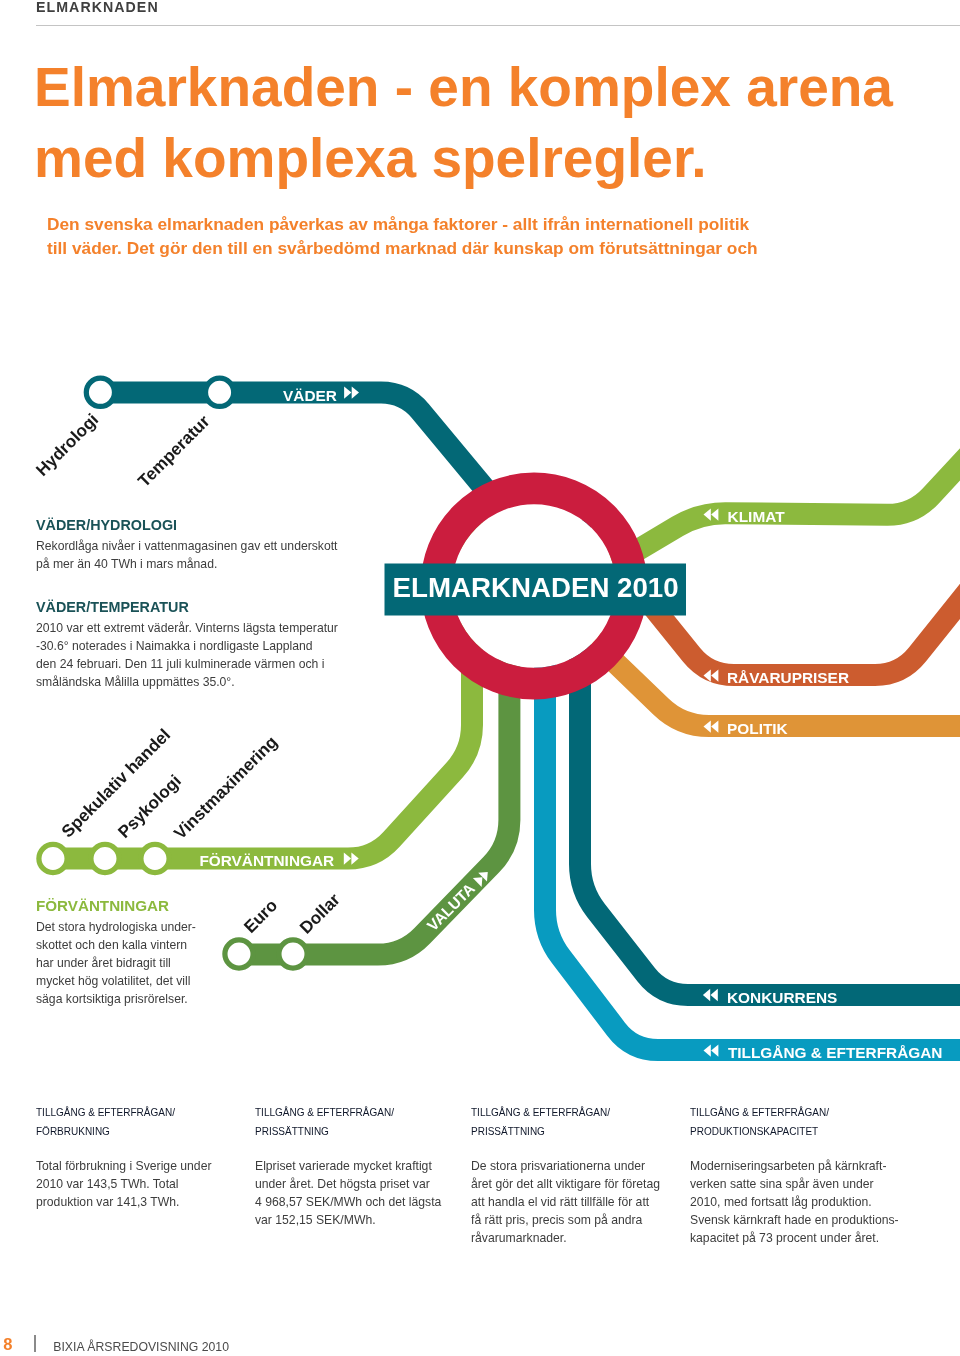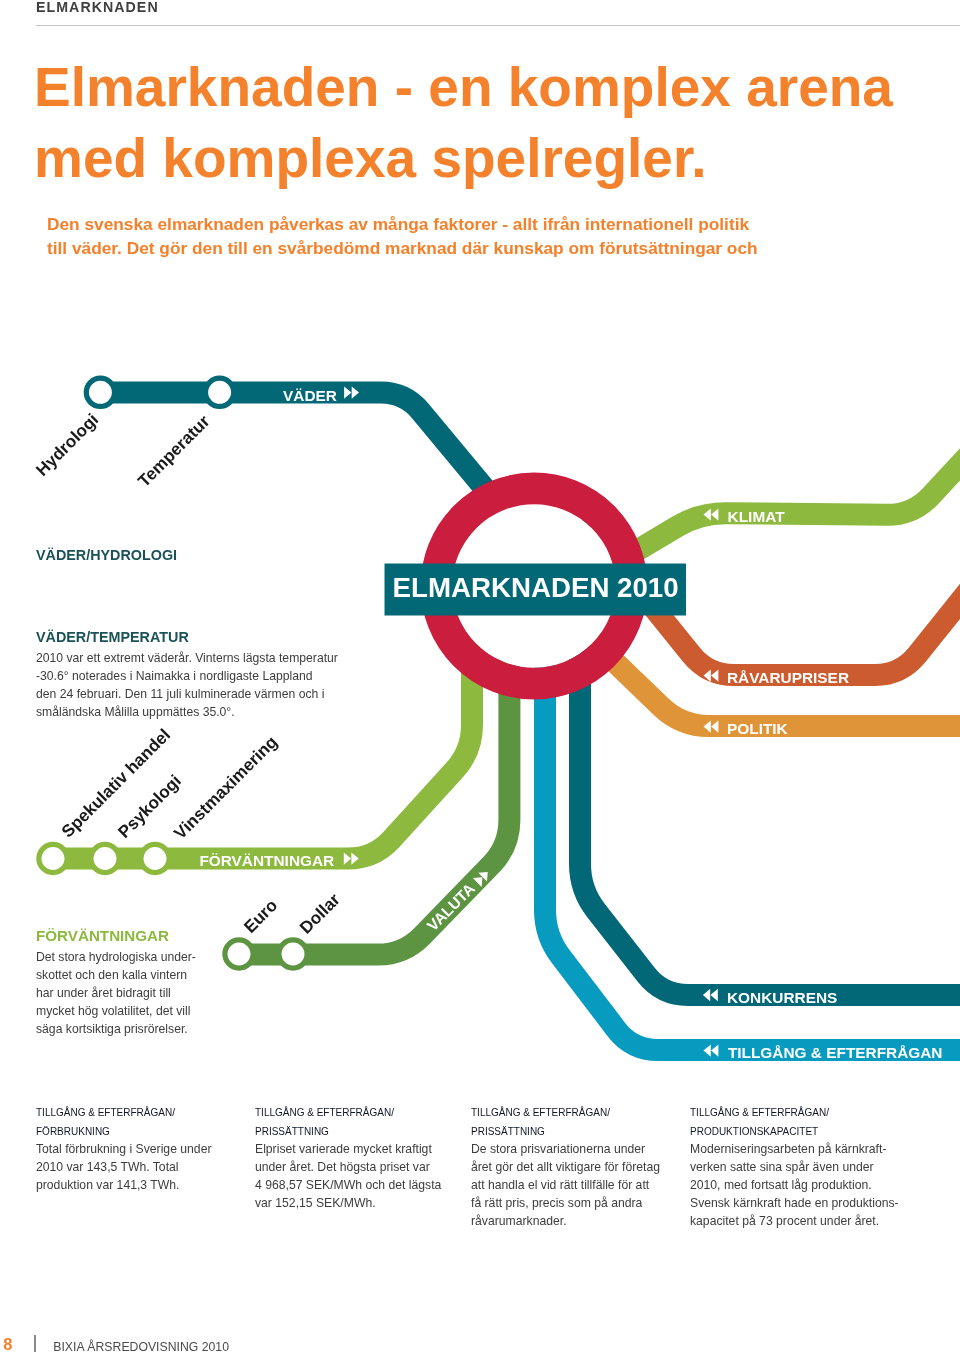--- a/index.html
+++ b/index.html
@@ -6,30 +6,30 @@
   body{width:960px;height:1356px;position:relative;overflow:hidden;
        font-family:"Liberation Sans",sans-serif;}
   .pg{position:absolute;left:0;top:0;width:960px;height:1356px;}
   #kicker{position:absolute;left:36px;top:-1px;font-size:14.2px;font-weight:bold;letter-spacing:1.05px;
           color:#3f3f3f;white-space:nowrap;}
   #hrule{position:absolute;left:36px;top:25px;width:924px;height:1px;background:#c4c4c4;}
   #title{position:absolute;left:34px;top:52px;color:#F4812B;white-space:nowrap;
          font-size:55px;font-weight:bold;line-height:70.8px;}
   #intro{position:absolute;left:47px;top:212px;color:#F4812B;white-space:nowrap;
          font-size:17.3px;font-weight:bold;line-height:24px;}
-  .note{position:absolute;left:36px;white-space:nowrap;margin-top:30px;}
+  .note{position:absolute;left:36px;white-space:nowrap;}
   .note .nh{font-size:14.35px;font-weight:bold;color:#1A5257;}
   .note .nb{margin-top:5px;font-size:12.2px;line-height:17.9px;color:#3d3d3d;}
   #note1{top:517px}
   #note2{top:599px}
   #note3{top:897px}
   #note3 .nh{color:#8CB93E;font-size:15.2px}
   .col{position:absolute;top:1104px;white-space:nowrap;}
   .col .ch{font-size:10px;font-weight:normal;color:#0f172a;line-height:18.6px;}
-  .col .cb{margin-top:0;font-size:12.2px;line-height:17.9px;color:#3d3d3d;}
+  .col .cb{margin-top:17px;font-size:12.2px;line-height:17.9px;color:#3d3d3d;}
   #pageno{position:absolute;left:3.2px;top:1335px;font-size:16.5px;font-weight:bold;color:#F4812B;}
   #fdiv{position:absolute;left:34.2px;top:1335px;width:1.8px;height:16.6px;background:#8a8a8a;}
   #ftext{position:absolute;left:53.3px;top:1340px;font-size:12.25px;color:#4a4a4a;white-space:nowrap;}
 </style>
 </head>
 <body>
 
 <svg class="pg" id="diagram" viewBox="0 0 960 1356" width="960" height="1356">
   <defs>
     <g id="arrF">
@@ -96,20 +96,21 @@
     <text transform="translate(306.8,934.8) rotate(-45)" x="0" y="0">Dollar</text>
   </g>
 </svg>
 <div id="kicker">ELMARKNADEN</div>
 <div id="hrule"></div>
 <div id="title"><span>Elmarknaden - en komplex arena</span><br><span>med komplexa spelregler.</span></div>
 <div id="intro"><span>Den svenska elmarknaden påverkas av många faktorer - allt ifrån internationell politik</span><br><span>till väder. Det gör den till en svårbedömd marknad där kunskap om förutsättningar och</span><br></div>
 
 <div class="note" id="note1">
   <div class="nh">VÄDER/HYDROLOGI</div>
+  <div class="nb"><span>Rekordlåga nivåer i vattenmagasinen gav ett underskott</span><br><span>på mer än 40 TWh i mars månad.</span></div>
 </div>
 <div class="note" id="note2">
   <div class="nh">VÄDER/TEMPERATUR</div>
   <div class="nb"><span>2010 var ett extremt väderår. Vinterns lägsta temperatur</span><br><span>-30.6° noterades i Naimakka i nordligaste Lappland</span><br><span>den 24 februari. Den 11 juli kulminerade värmen och i</span><br><span>småländska Målilla uppmättes 35.0°.</span></div>
 </div>
 <div class="note" id="note3">
   <div class="nh">FÖRVÄNTNINGAR</div>
   <div class="nb"><span>Det stora hydrologiska under-</span><br><span>skottet och den kalla vintern</span><br><span>har under året bidragit till</span><br><span>mycket hög volatilitet, det vill</span><br><span>säga kortsiktiga prisrörelser.</span></div>
 </div>
 

